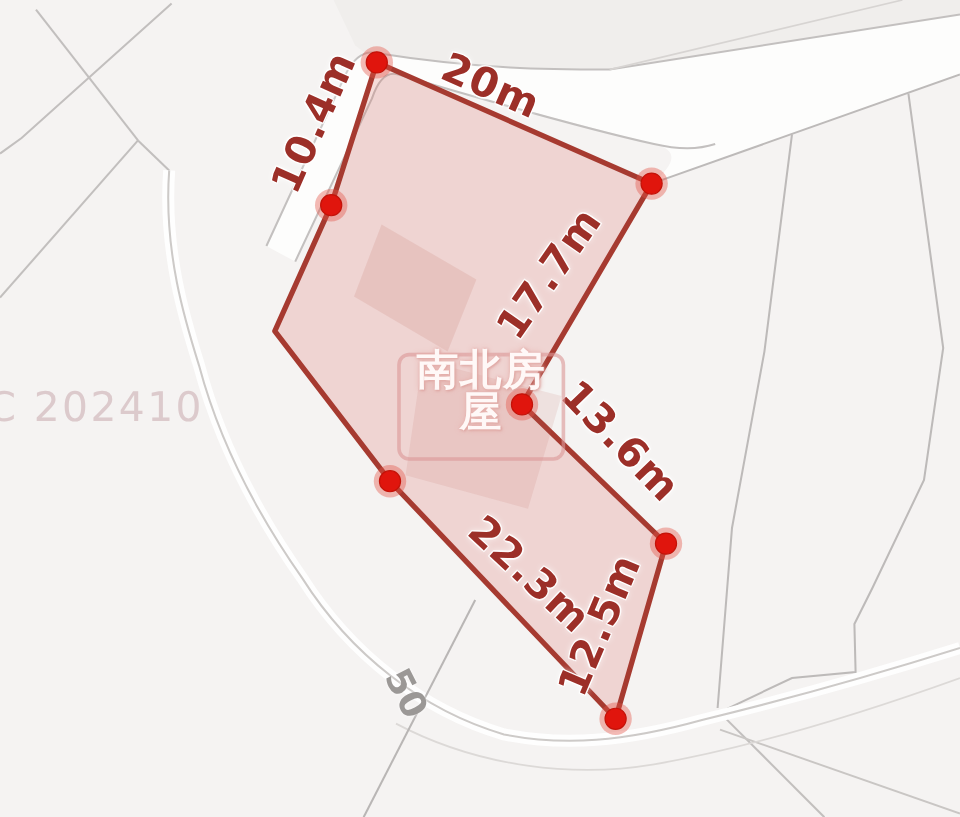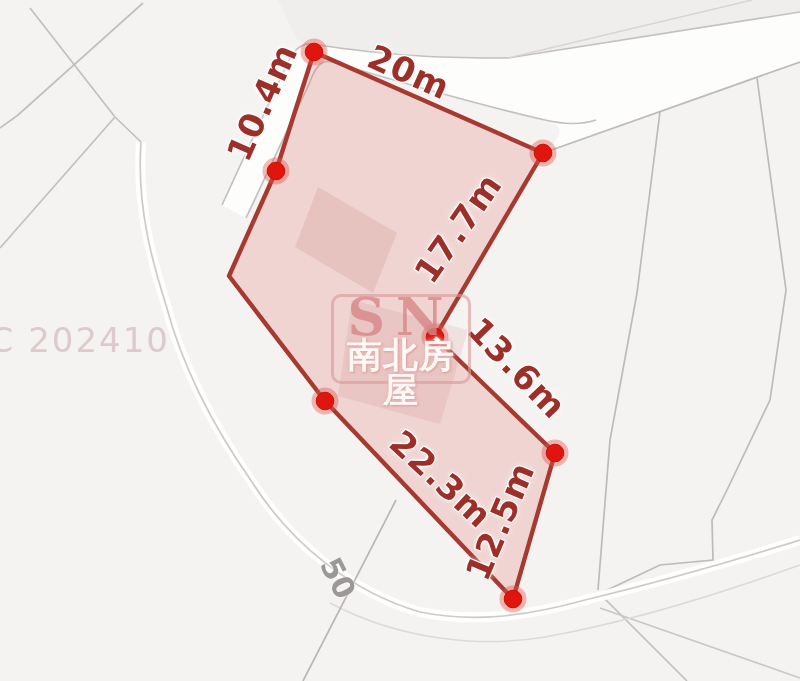--- a/index.html
+++ b/index.html
@@ -149,17 +149,16 @@
   <div class="mlabel" style="left:458px;top:228px;transform:translate(-50%,-50%) rotate(-55deg);">17.7m</div>
   <div class="mlabel" style="left:517px;top:368px;transform:translate(-50%,-50%) rotate(46deg);">13.6m</div>
   <div class="mlabel" style="left:441px;top:479px;transform:translate(-50%,-50%) rotate(43deg);">22.3m</div>
   <div class="mlabel" style="left:500px;top:521px;transform:translate(-50%,-50%) rotate(-67deg);">12.5m</div>
 
   <div class="roadnum" style="left:338px;top:578px;transform:translate(-50%,-50%) rotate(63deg);">50</div>
 
   <div class="refcode">SC 202410</div>
 
   <div class="wm">
-    <div class="wm-sn">SN</div>
     <div class="wm-name">南北房屋</div>
   </div>
 
 </div>
 
 </body></html>

